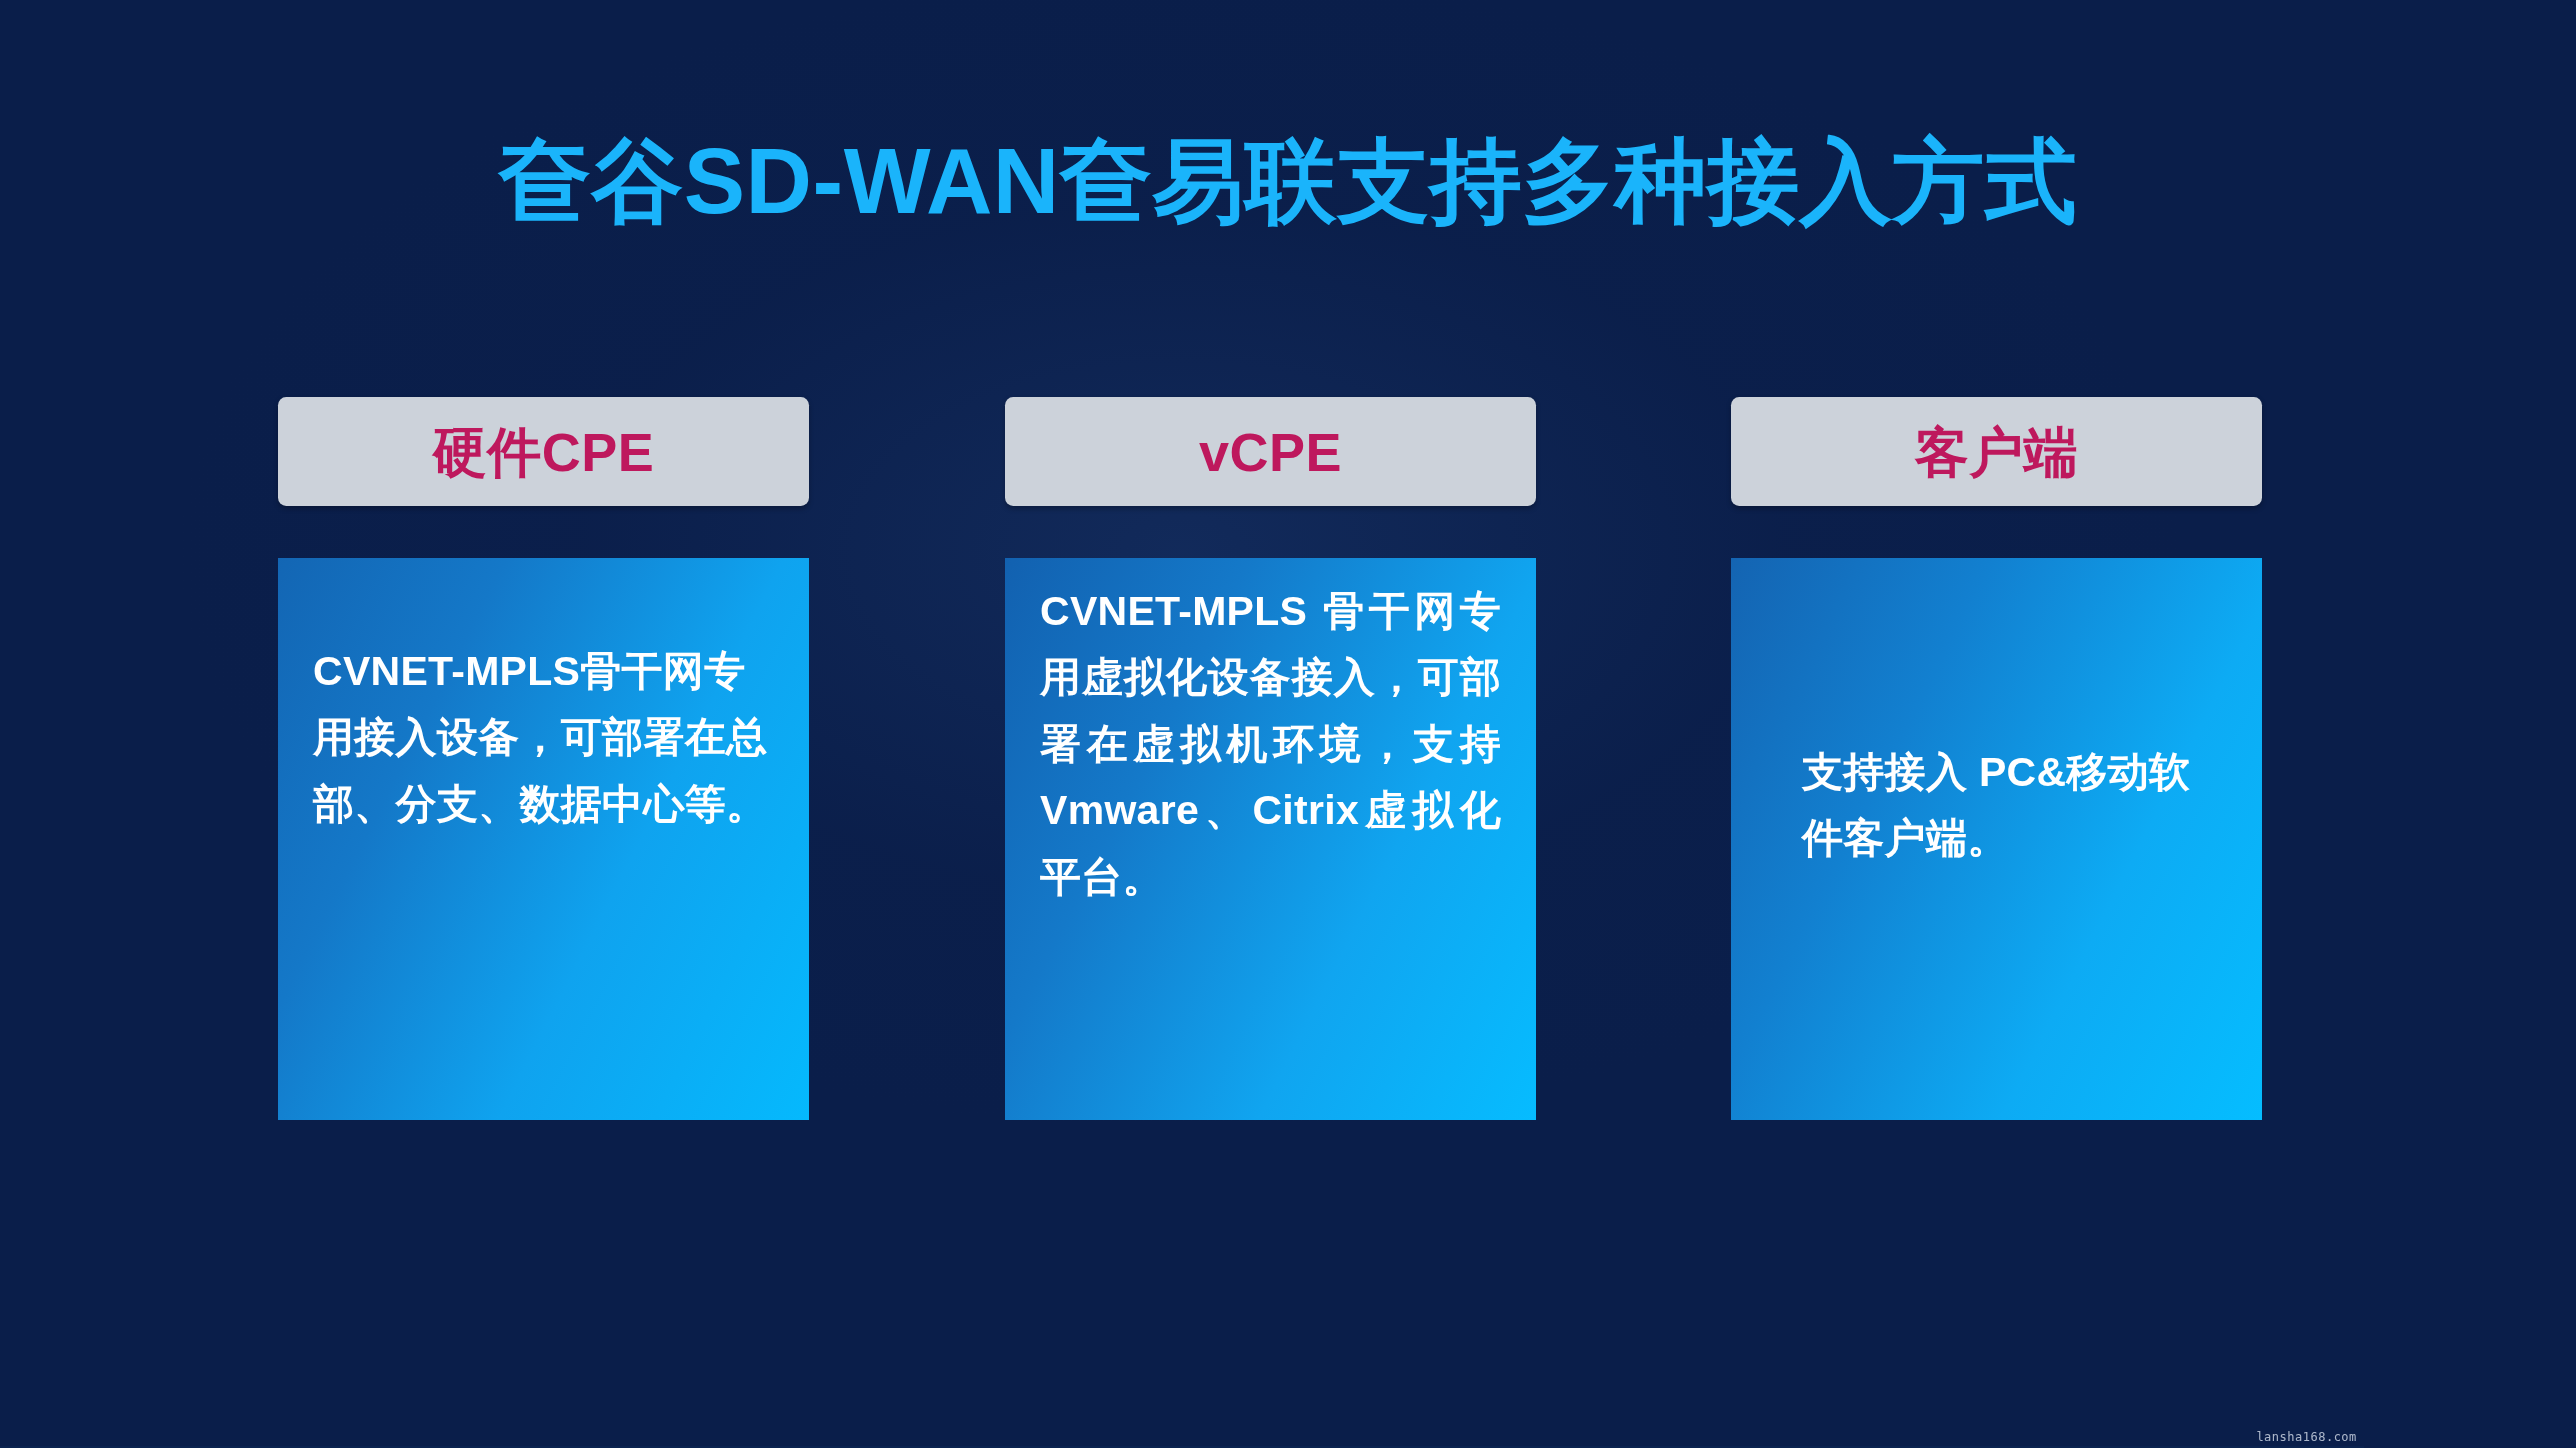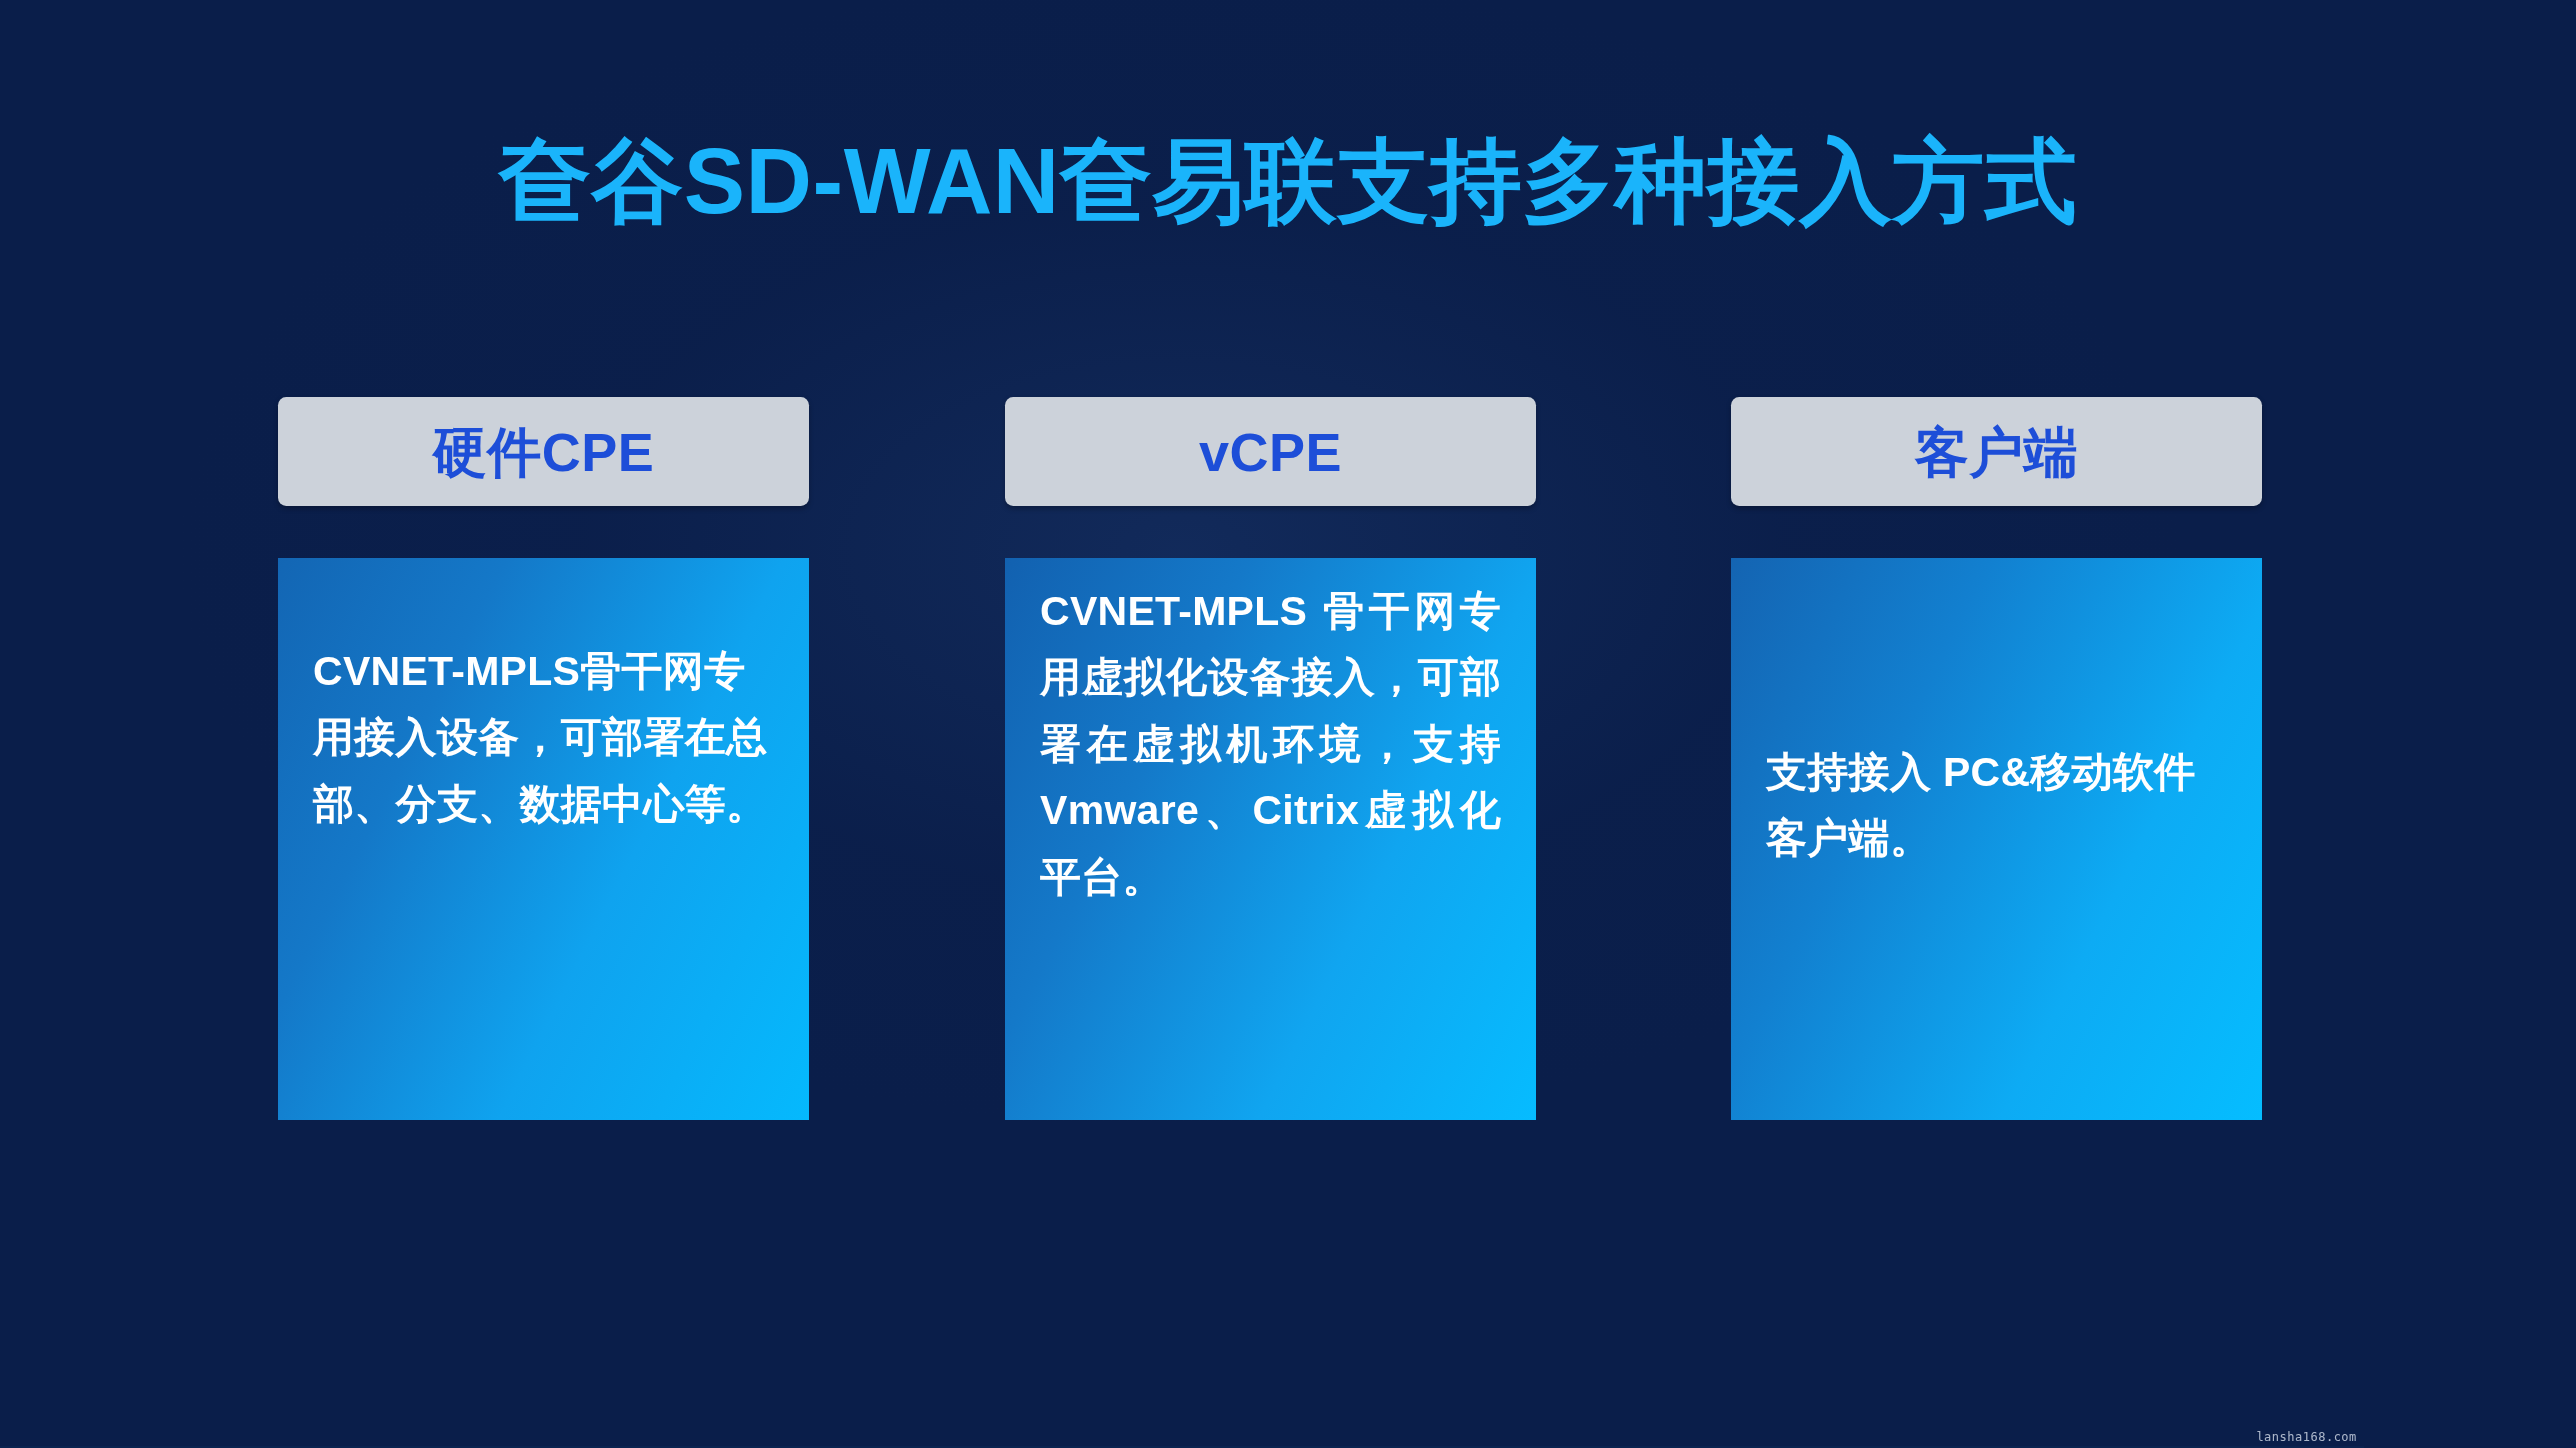--- a/index.html
+++ b/index.html
@@ -70,21 +70,21 @@
     background: #ccd2da;
     box-shadow: 0 2.1px 5.2px rgba(0,0,0,0.25);
     display: flex;
     align-items: center;
     justify-content: center;
     box-sizing: border-box;
   }
   .header-label {
     font-size: 54px;
     font-weight: 700;
-    color: #1d4ed8;
+    color: #be185d;
     letter-spacing: 0.5px;
     line-height: 1;
     white-space: nowrap;
   }
 
   .body-card {
     margin-top: 52px;
     width: 531px;
     height: 562px;
     box-sizing: border-box;
@@ -107,21 +107,21 @@
   .card-text {
     font-size: 41px;
     font-weight: 700;
     color: #ffffff;
     line-height: 1.62;
     letter-spacing: 0.3px;
     width: 100%;
   }
   #card-0 .card-text { padding-top: 80px; }
   #card-1 .card-text { padding-top: 20px; text-align: justify; text-align-last: left; }
-  #card-2 .card-text { padding-top: 181px; }
+  #card-2 .card-text { padding-top: 181px; margin-left: 36px; }
 
   
   #watermark {
     position: absolute;
     right: 7.2px;
     bottom: 5.2px;
     font-family: "DejaVu Sans Mono", "Liberation Mono", monospace;
     font-size: 12px;
     color: rgba(235,242,252,0.72);
     letter-spacing: 0.5px;

